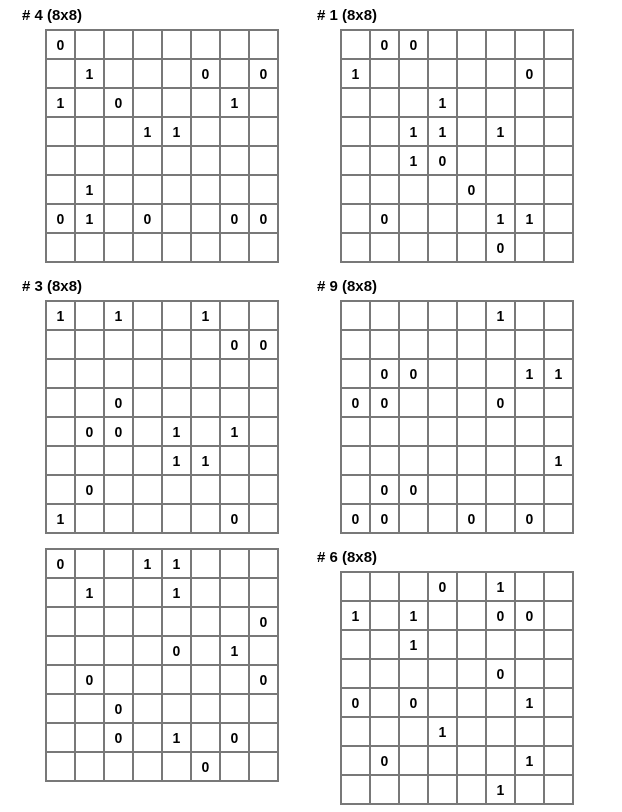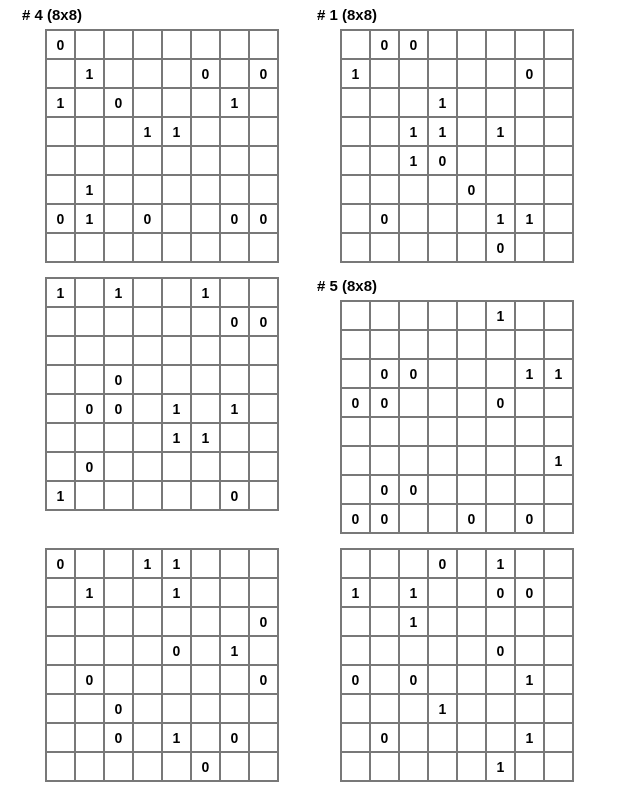--- a/index.html
+++ b/index.html
@@ -190,228 +190,230 @@
         <div class="cell"></div>
         <div class="cell"></div>
         <div class="cell"></div>
         <div class="cell">0</div>
         <div class="cell"></div>
         <div class="cell"></div>
       </div>
   </section>
 
   <section class="puzzle">
-    <div class="board">
-        <div class="cell">1</div>
-        <div class="cell"></div>
-        <div class="cell">1</div>
-        <div class="cell"></div>
-        <div class="cell"></div>
-        <div class="cell">1</div>
-        <div class="cell"></div>
-        <div class="cell"></div>
-        <div class="cell"></div>
-        <div class="cell"></div>
-        <div class="cell"></div>
-        <div class="cell"></div>
-        <div class="cell"></div>
-        <div class="cell"></div>
-        <div class="cell">0</div>
-        <div class="cell">0</div>
-        <div class="cell"></div>
-        <div class="cell"></div>
-        <div class="cell"></div>
-        <div class="cell"></div>
-        <div class="cell"></div>
-        <div class="cell"></div>
-        <div class="cell"></div>
-        <div class="cell"></div>
-        <div class="cell"></div>
-        <div class="cell"></div>
-        <div class="cell">0</div>
-        <div class="cell"></div>
-        <div class="cell"></div>
-        <div class="cell"></div>
-        <div class="cell"></div>
-        <div class="cell"></div>
-        <div class="cell"></div>
-        <div class="cell">0</div>
-        <div class="cell">0</div>
-        <div class="cell"></div>
-        <div class="cell">1</div>
-        <div class="cell"></div>
-        <div class="cell">1</div>
-        <div class="cell"></div>
-        <div class="cell"></div>
-        <div class="cell"></div>
-        <div class="cell"></div>
-        <div class="cell"></div>
-        <div class="cell">1</div>
-        <div class="cell">1</div>
-        <div class="cell"></div>
-        <div class="cell"></div>
-        <div class="cell"></div>
-        <div class="cell">0</div>
-        <div class="cell"></div>
-        <div class="cell"></div>
-        <div class="cell"></div>
-        <div class="cell"></div>
-        <div class="cell"></div>
-        <div class="cell"></div>
-        <div class="cell">1</div>
-        <div class="cell"></div>
-        <div class="cell"></div>
-        <div class="cell"></div>
-        <div class="cell"></div>
-        <div class="cell"></div>
-        <div class="cell">0</div>
-        <div class="cell"></div>
-      </div>
-  </section>
-
-  <section class="puzzle">
-    <h2 class="puzzle-title"># 5 (8x8)</h2>
-    <div class="board">
-        <div class="cell"></div>
-        <div class="cell"></div>
-        <div class="cell"></div>
-        <div class="cell"></div>
-        <div class="cell"></div>
-        <div class="cell">1</div>
-        <div class="cell"></div>
-        <div class="cell"></div>
-        <div class="cell"></div>
-        <div class="cell"></div>
-        <div class="cell"></div>
-        <div class="cell"></div>
-        <div class="cell"></div>
-        <div class="cell"></div>
-        <div class="cell"></div>
-        <div class="cell"></div>
-        <div class="cell"></div>
-        <div class="cell">0</div>
-        <div class="cell">0</div>
-        <div class="cell"></div>
-        <div class="cell"></div>
-        <div class="cell"></div>
-        <div class="cell">1</div>
-        <div class="cell">1</div>
-        <div class="cell">0</div>
-        <div class="cell">0</div>
-        <div class="cell"></div>
-        <div class="cell"></div>
-        <div class="cell"></div>
-        <div class="cell">0</div>
-        <div class="cell"></div>
-        <div class="cell"></div>
-        <div class="cell"></div>
-        <div class="cell"></div>
-        <div class="cell"></div>
-        <div class="cell"></div>
-        <div class="cell"></div>
-        <div class="cell"></div>
-        <div class="cell"></div>
-        <div class="cell"></div>
-        <div class="cell"></div>
-        <div class="cell"></div>
-        <div class="cell"></div>
-        <div class="cell"></div>
-        <div class="cell"></div>
-        <div class="cell"></div>
-        <div class="cell"></div>
-        <div class="cell">1</div>
-        <div class="cell"></div>
-        <div class="cell">0</div>
-        <div class="cell">0</div>
-        <div class="cell"></div>
-        <div class="cell"></div>
-        <div class="cell"></div>
-        <div class="cell"></div>
-        <div class="cell"></div>
-        <div class="cell">0</div>
-        <div class="cell">0</div>
-        <div class="cell"></div>
-        <div class="cell"></div>
-        <div class="cell">0</div>
-        <div class="cell"></div>
-        <div class="cell">0</div>
-        <div class="cell"></div>
-      </div>
-  </section>
-
-  <section class="puzzle">
-    <div class="board">
-        <div class="cell">0</div>
-        <div class="cell"></div>
-        <div class="cell"></div>
-        <div class="cell">1</div>
-        <div class="cell">1</div>
-        <div class="cell"></div>
-        <div class="cell"></div>
-        <div class="cell"></div>
-        <div class="cell"></div>
-        <div class="cell">1</div>
-        <div class="cell"></div>
-        <div class="cell"></div>
-        <div class="cell">1</div>
-        <div class="cell"></div>
-        <div class="cell"></div>
-        <div class="cell"></div>
-        <div class="cell"></div>
-        <div class="cell"></div>
-        <div class="cell"></div>
-        <div class="cell"></div>
-        <div class="cell"></div>
-        <div class="cell"></div>
-        <div class="cell"></div>
-        <div class="cell">0</div>
-        <div class="cell"></div>
-        <div class="cell"></div>
-        <div class="cell"></div>
-        <div class="cell"></div>
-        <div class="cell">0</div>
-        <div class="cell"></div>
-        <div class="cell">1</div>
-        <div class="cell"></div>
-        <div class="cell"></div>
-        <div class="cell">0</div>
-        <div class="cell"></div>
-        <div class="cell"></div>
-        <div class="cell"></div>
-        <div class="cell"></div>
-        <div class="cell"></div>
-        <div class="cell">0</div>
-        <div class="cell"></div>
-        <div class="cell"></div>
-        <div class="cell">0</div>
-        <div class="cell"></div>
-        <div class="cell"></div>
-        <div class="cell"></div>
-        <div class="cell"></div>
-        <div class="cell"></div>
-        <div class="cell"></div>
-        <div class="cell"></div>
-        <div class="cell">0</div>
-        <div class="cell"></div>
-        <div class="cell">1</div>
-        <div class="cell"></div>
-        <div class="cell">0</div>
-        <div class="cell"></div>
-        <div class="cell"></div>
-        <div class="cell"></div>
-        <div class="cell"></div>
-        <div class="cell"></div>
-        <div class="cell"></div>
-        <div class="cell">0</div>
-        <div class="cell"></div>
-        <div class="cell"></div>
-      </div>
-  </section>
-
-  <section class="puzzle">
+    <h2 class="puzzle-title"># 3 (8x8)</h2>
+    <div class="board">
+        <div class="cell">1</div>
+        <div class="cell"></div>
+        <div class="cell">1</div>
+        <div class="cell"></div>
+        <div class="cell"></div>
+        <div class="cell">1</div>
+        <div class="cell"></div>
+        <div class="cell"></div>
+        <div class="cell"></div>
+        <div class="cell"></div>
+        <div class="cell"></div>
+        <div class="cell"></div>
+        <div class="cell"></div>
+        <div class="cell"></div>
+        <div class="cell">0</div>
+        <div class="cell">0</div>
+        <div class="cell"></div>
+        <div class="cell"></div>
+        <div class="cell"></div>
+        <div class="cell"></div>
+        <div class="cell"></div>
+        <div class="cell"></div>
+        <div class="cell"></div>
+        <div class="cell"></div>
+        <div class="cell"></div>
+        <div class="cell"></div>
+        <div class="cell">0</div>
+        <div class="cell"></div>
+        <div class="cell"></div>
+        <div class="cell"></div>
+        <div class="cell"></div>
+        <div class="cell"></div>
+        <div class="cell"></div>
+        <div class="cell">0</div>
+        <div class="cell">0</div>
+        <div class="cell"></div>
+        <div class="cell">1</div>
+        <div class="cell"></div>
+        <div class="cell">1</div>
+        <div class="cell"></div>
+        <div class="cell"></div>
+        <div class="cell"></div>
+        <div class="cell"></div>
+        <div class="cell"></div>
+        <div class="cell">1</div>
+        <div class="cell">1</div>
+        <div class="cell"></div>
+        <div class="cell"></div>
+        <div class="cell"></div>
+        <div class="cell">0</div>
+        <div class="cell"></div>
+        <div class="cell"></div>
+        <div class="cell"></div>
+        <div class="cell"></div>
+        <div class="cell"></div>
+        <div class="cell"></div>
+        <div class="cell">1</div>
+        <div class="cell"></div>
+        <div class="cell"></div>
+        <div class="cell"></div>
+        <div class="cell"></div>
+        <div class="cell"></div>
+        <div class="cell">0</div>
+        <div class="cell"></div>
+      </div>
+  </section>
+
+  <section class="puzzle">
+    <h2 class="puzzle-title"># 9 (8x8)</h2>
+    <div class="board">
+        <div class="cell"></div>
+        <div class="cell"></div>
+        <div class="cell"></div>
+        <div class="cell"></div>
+        <div class="cell"></div>
+        <div class="cell">1</div>
+        <div class="cell"></div>
+        <div class="cell"></div>
+        <div class="cell"></div>
+        <div class="cell"></div>
+        <div class="cell"></div>
+        <div class="cell"></div>
+        <div class="cell"></div>
+        <div class="cell"></div>
+        <div class="cell"></div>
+        <div class="cell"></div>
+        <div class="cell"></div>
+        <div class="cell">0</div>
+        <div class="cell">0</div>
+        <div class="cell"></div>
+        <div class="cell"></div>
+        <div class="cell"></div>
+        <div class="cell">1</div>
+        <div class="cell">1</div>
+        <div class="cell">0</div>
+        <div class="cell">0</div>
+        <div class="cell"></div>
+        <div class="cell"></div>
+        <div class="cell"></div>
+        <div class="cell">0</div>
+        <div class="cell"></div>
+        <div class="cell"></div>
+        <div class="cell"></div>
+        <div class="cell"></div>
+        <div class="cell"></div>
+        <div class="cell"></div>
+        <div class="cell"></div>
+        <div class="cell"></div>
+        <div class="cell"></div>
+        <div class="cell"></div>
+        <div class="cell"></div>
+        <div class="cell"></div>
+        <div class="cell"></div>
+        <div class="cell"></div>
+        <div class="cell"></div>
+        <div class="cell"></div>
+        <div class="cell"></div>
+        <div class="cell">1</div>
+        <div class="cell"></div>
+        <div class="cell">0</div>
+        <div class="cell">0</div>
+        <div class="cell"></div>
+        <div class="cell"></div>
+        <div class="cell"></div>
+        <div class="cell"></div>
+        <div class="cell"></div>
+        <div class="cell">0</div>
+        <div class="cell">0</div>
+        <div class="cell"></div>
+        <div class="cell"></div>
+        <div class="cell">0</div>
+        <div class="cell"></div>
+        <div class="cell">0</div>
+        <div class="cell"></div>
+      </div>
+  </section>
+
+  <section class="puzzle">
+    <div class="board">
+        <div class="cell">0</div>
+        <div class="cell"></div>
+        <div class="cell"></div>
+        <div class="cell">1</div>
+        <div class="cell">1</div>
+        <div class="cell"></div>
+        <div class="cell"></div>
+        <div class="cell"></div>
+        <div class="cell"></div>
+        <div class="cell">1</div>
+        <div class="cell"></div>
+        <div class="cell"></div>
+        <div class="cell">1</div>
+        <div class="cell"></div>
+        <div class="cell"></div>
+        <div class="cell"></div>
+        <div class="cell"></div>
+        <div class="cell"></div>
+        <div class="cell"></div>
+        <div class="cell"></div>
+        <div class="cell"></div>
+        <div class="cell"></div>
+        <div class="cell"></div>
+        <div class="cell">0</div>
+        <div class="cell"></div>
+        <div class="cell"></div>
+        <div class="cell"></div>
+        <div class="cell"></div>
+        <div class="cell">0</div>
+        <div class="cell"></div>
+        <div class="cell">1</div>
+        <div class="cell"></div>
+        <div class="cell"></div>
+        <div class="cell">0</div>
+        <div class="cell"></div>
+        <div class="cell"></div>
+        <div class="cell"></div>
+        <div class="cell"></div>
+        <div class="cell"></div>
+        <div class="cell">0</div>
+        <div class="cell"></div>
+        <div class="cell"></div>
+        <div class="cell">0</div>
+        <div class="cell"></div>
+        <div class="cell"></div>
+        <div class="cell"></div>
+        <div class="cell"></div>
+        <div class="cell"></div>
+        <div class="cell"></div>
+        <div class="cell"></div>
+        <div class="cell">0</div>
+        <div class="cell"></div>
+        <div class="cell">1</div>
+        <div class="cell"></div>
+        <div class="cell">0</div>
+        <div class="cell"></div>
+        <div class="cell"></div>
+        <div class="cell"></div>
+        <div class="cell"></div>
+        <div class="cell"></div>
+        <div class="cell"></div>
+        <div class="cell">0</div>
+        <div class="cell"></div>
+        <div class="cell"></div>
+      </div>
+  </section>
+
+  <section class="puzzle">
+    <h2 class="puzzle-title"># 6 (8x8)</h2>
     <div class="board">
         <div class="cell"></div>
         <div class="cell"></div>
         <div class="cell"></div>
         <div class="cell">0</div>
         <div class="cell"></div>
         <div class="cell">1</div>
         <div class="cell"></div>
         <div class="cell"></div>
         <div class="cell">1</div>

